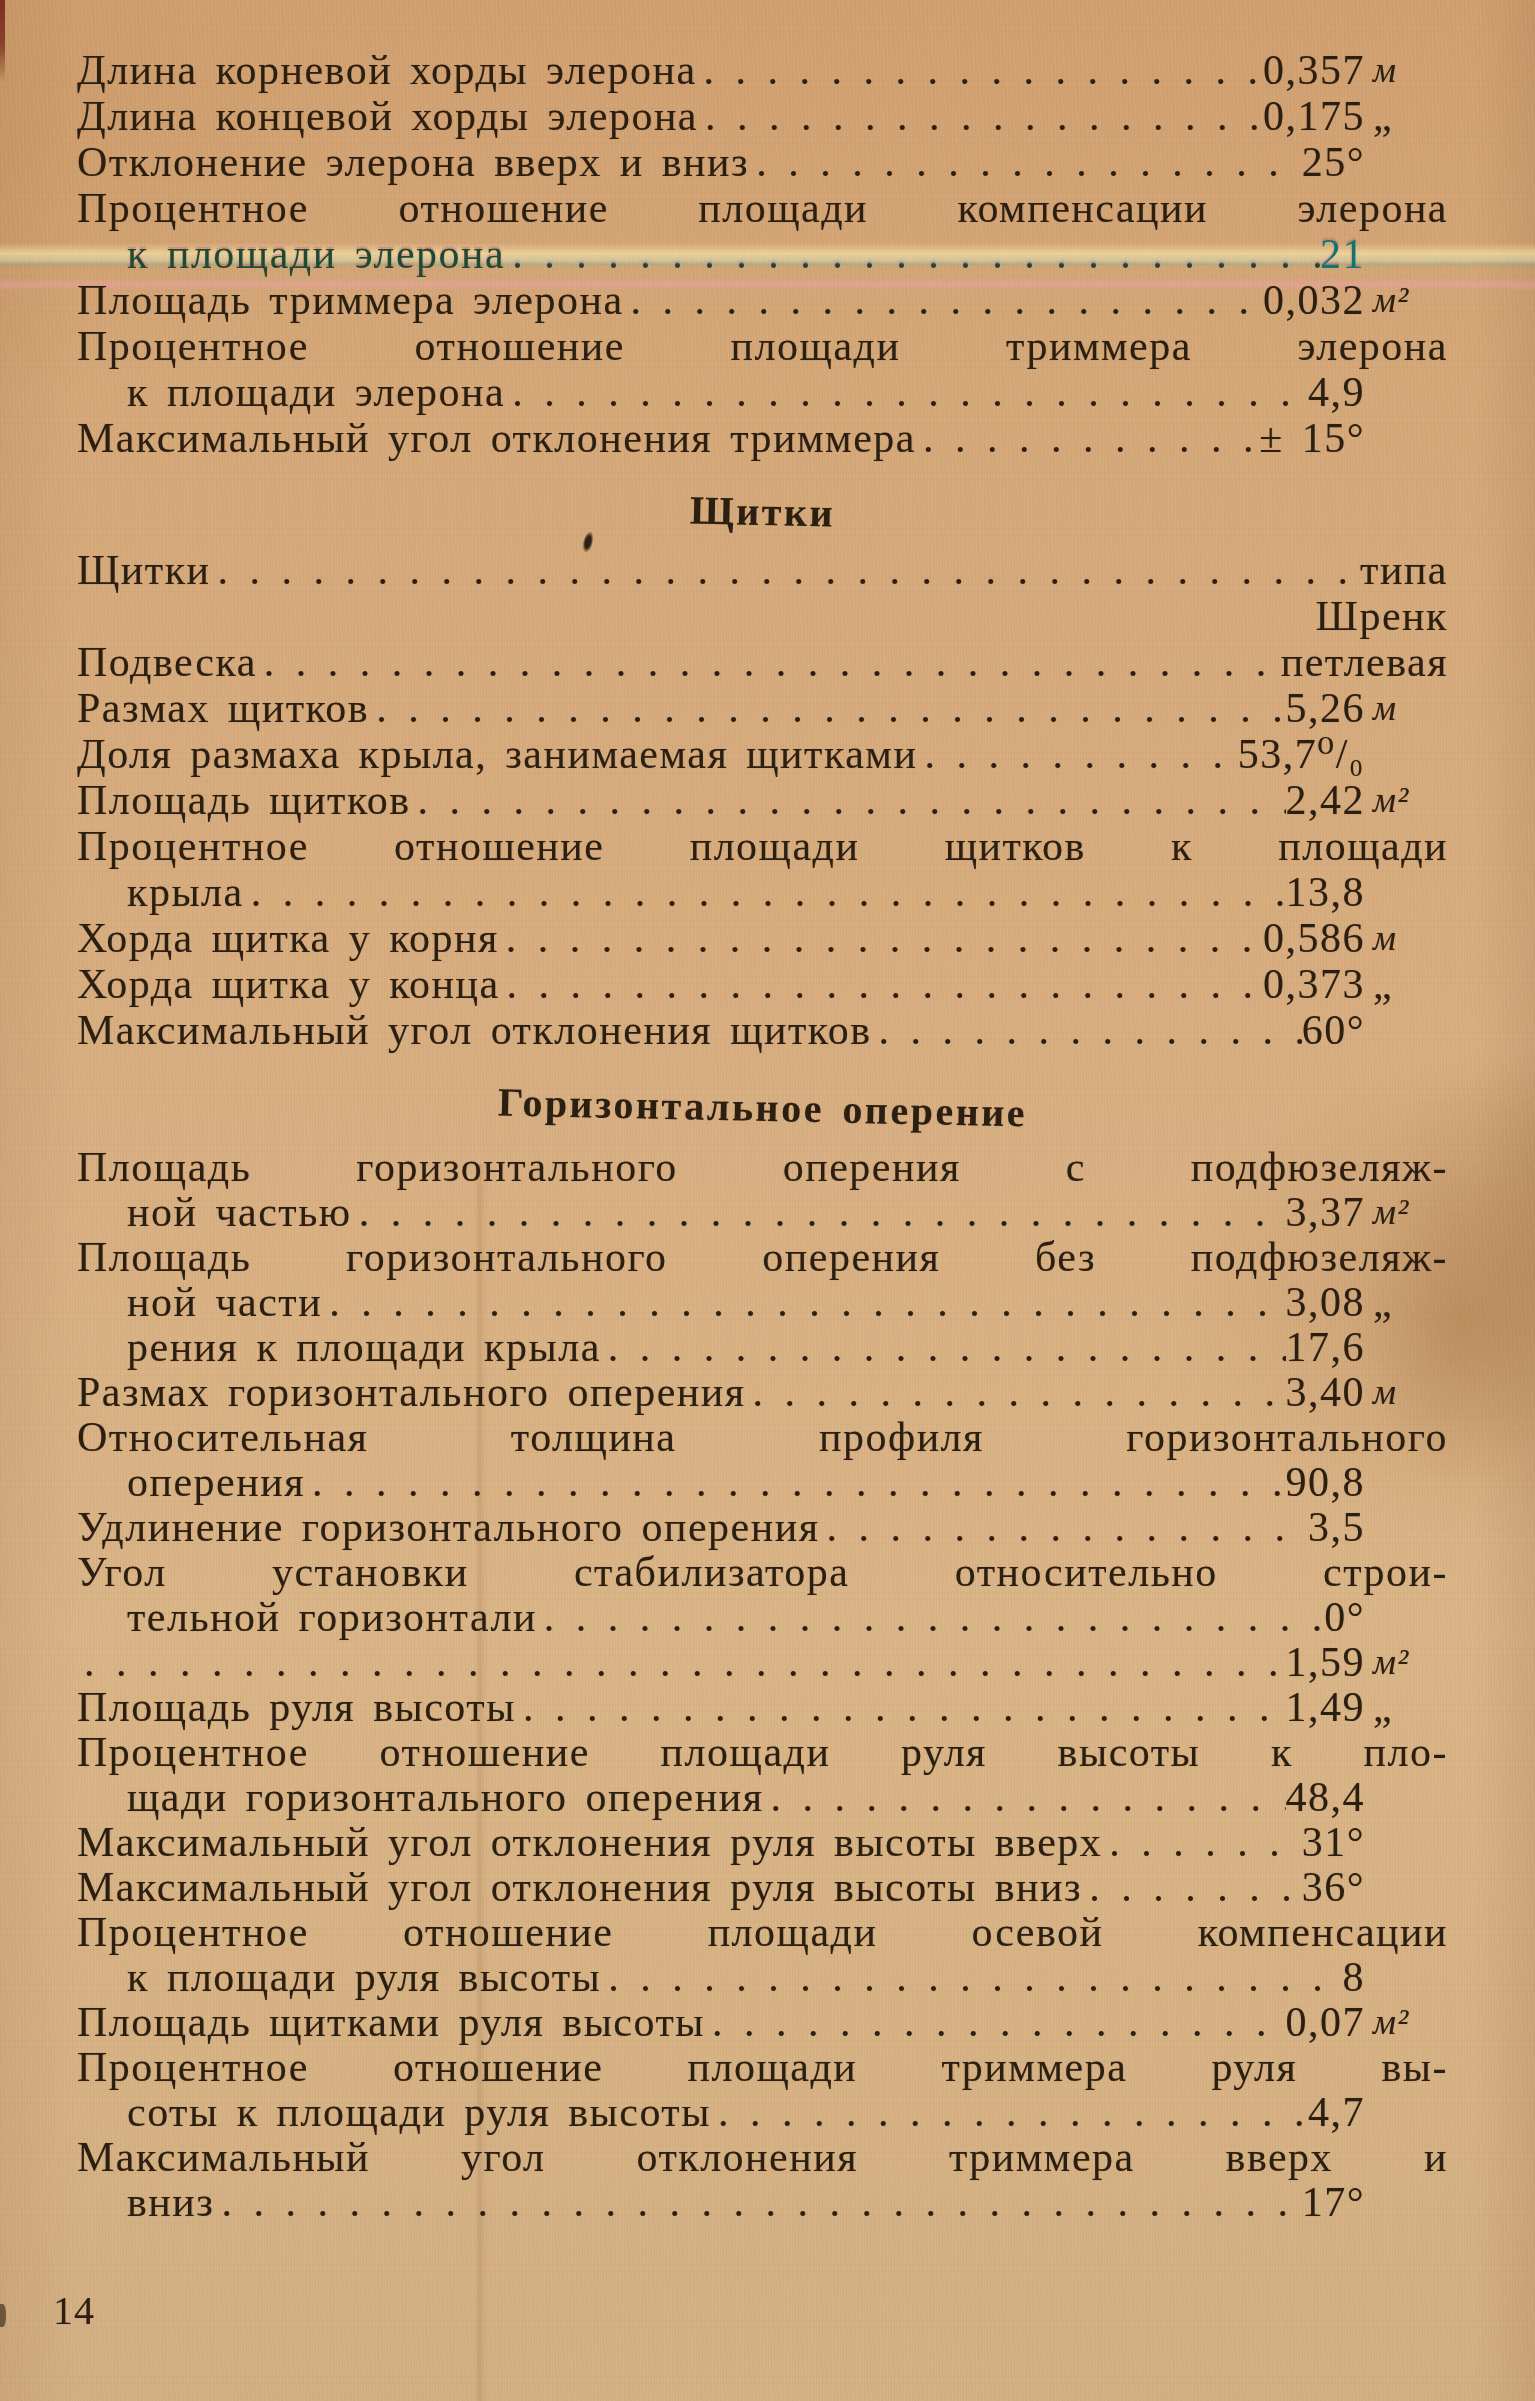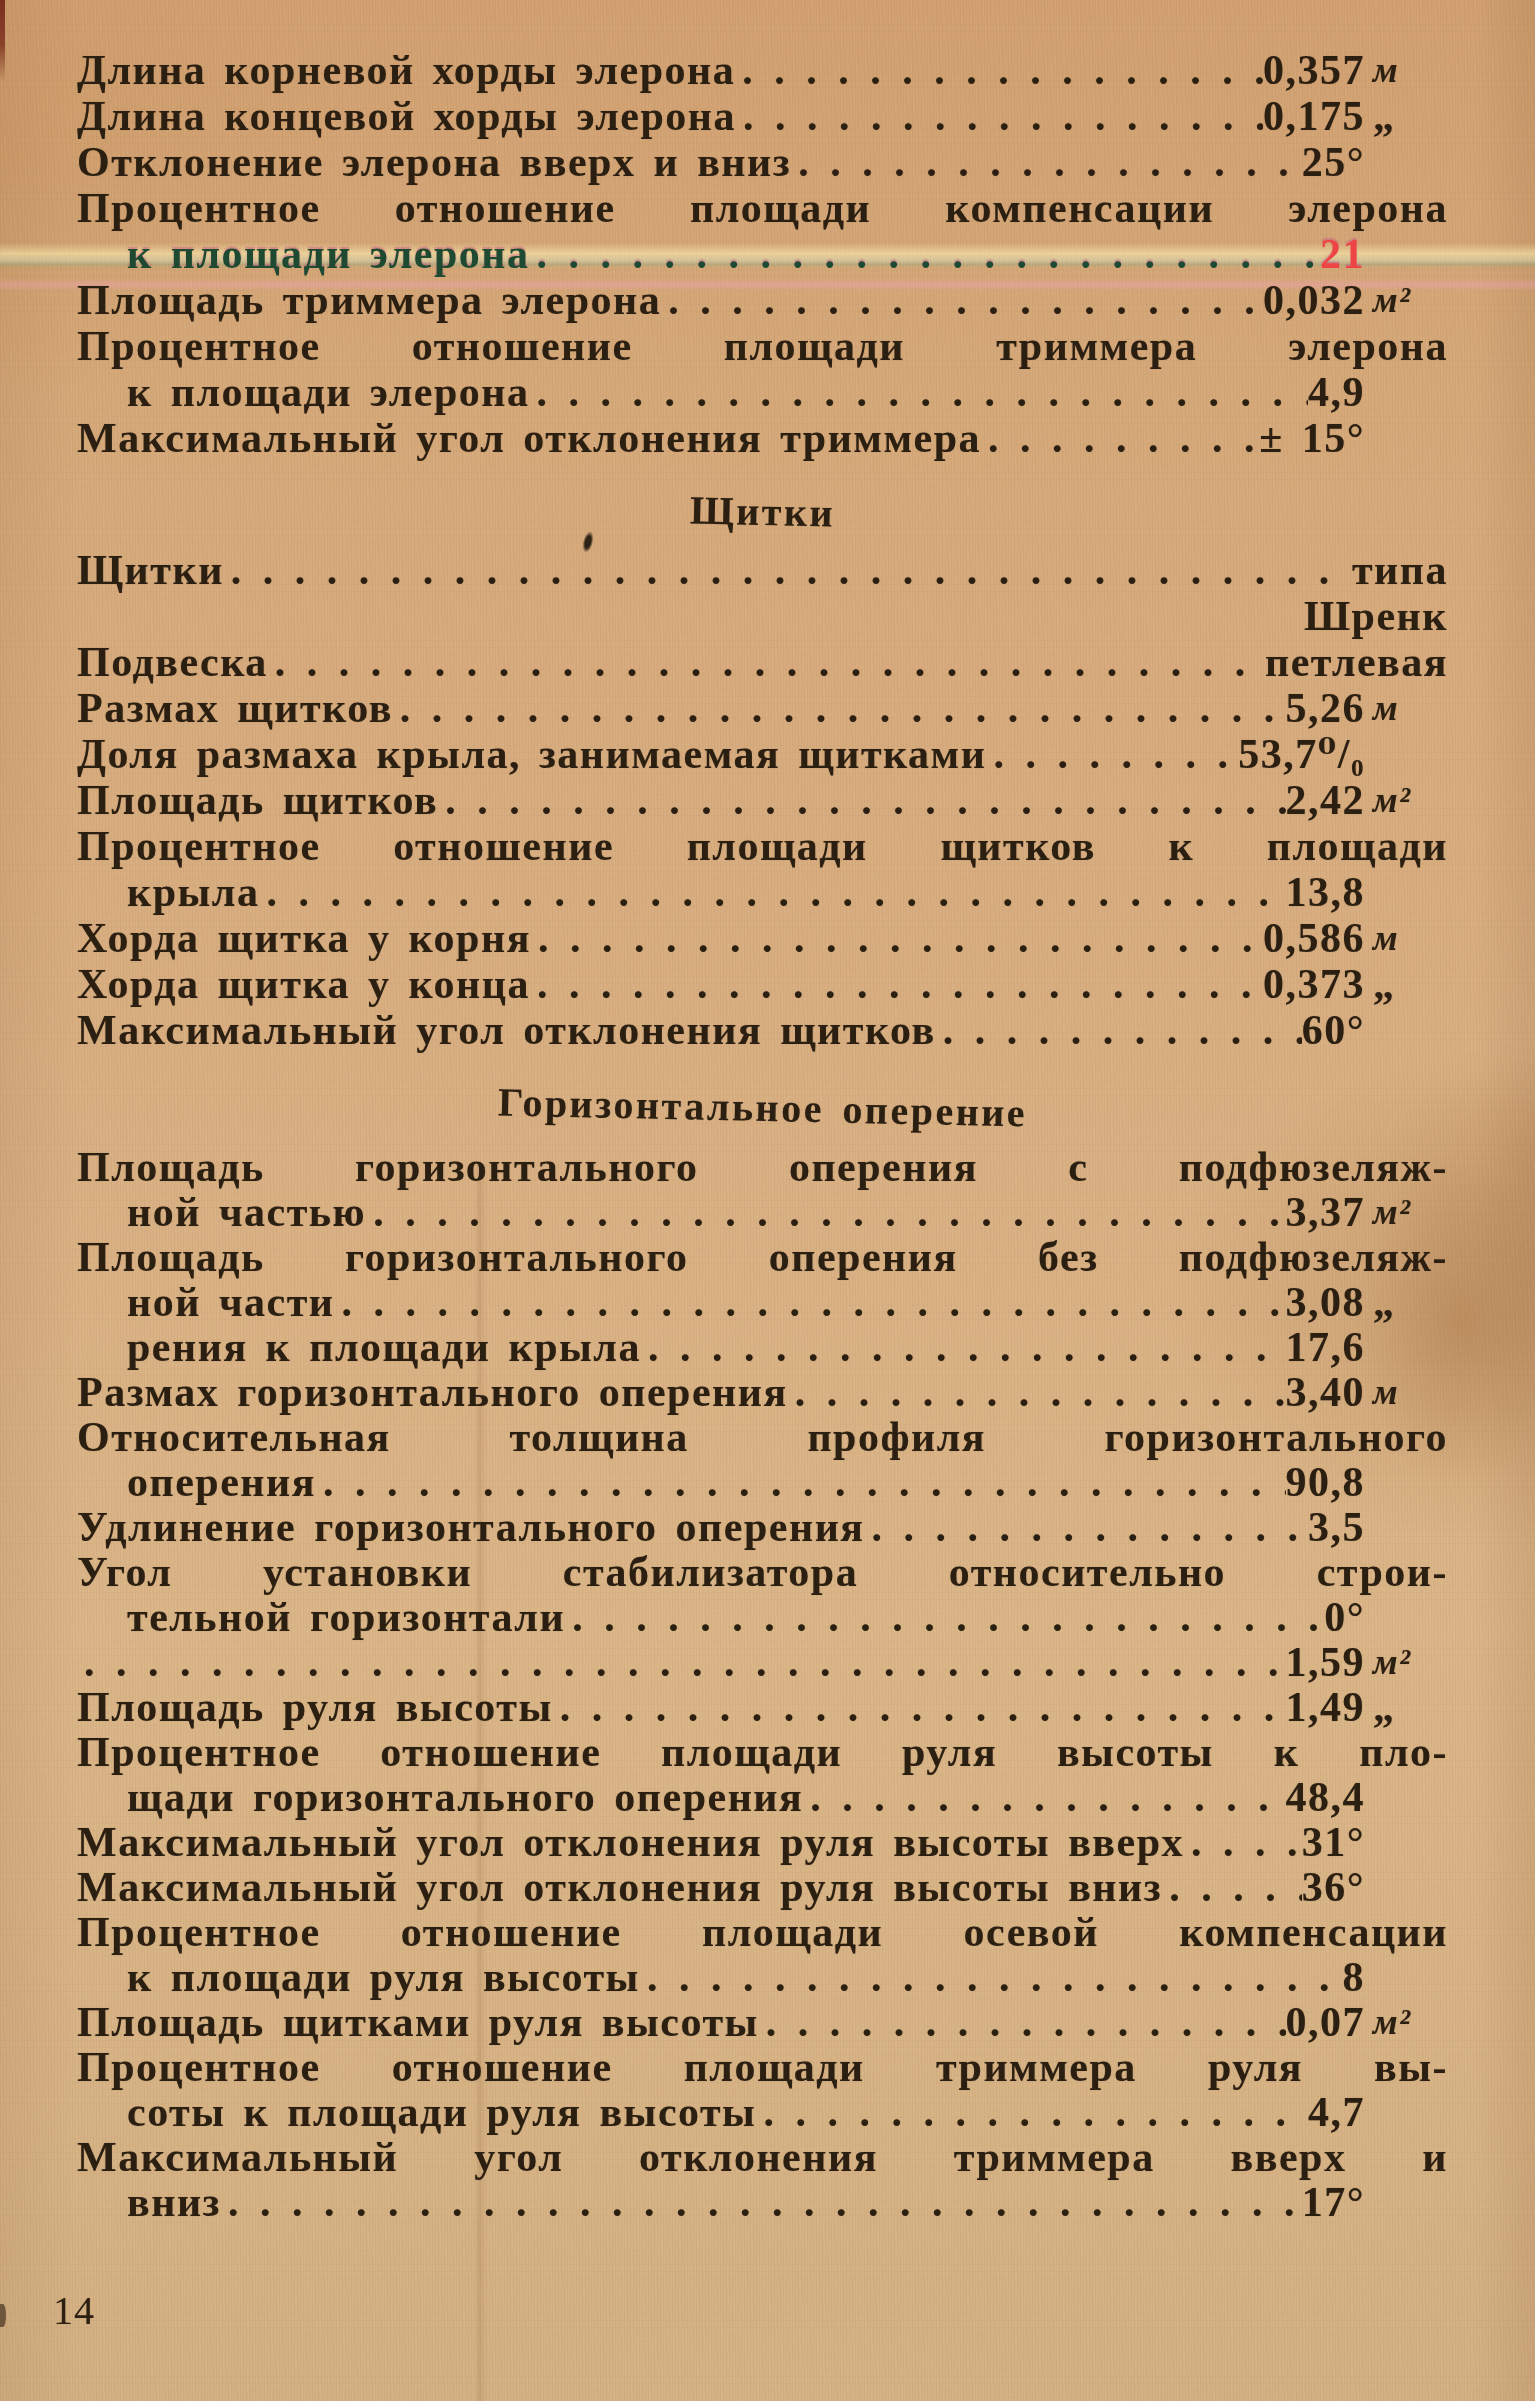--- a/index.html
+++ b/index.html
@@ -20,42 +20,42 @@
     background:
       repeating-linear-gradient(90deg, rgba(123,84,46,0.05) 0 1px, rgba(0,0,0,0) 1px 3px),
       repeating-linear-gradient(86deg, rgba(238,210,165,0.06) 0 1.5px, rgba(0,0,0,0) 1.5px 4.5px),
       repeating-linear-gradient(0deg, rgba(120,85,50,0.03) 0 0.5px, rgba(0,0,0,0) 0.5px 3.5px);
   }
   .content{
     position:absolute;left:77px;right:87px;top:47px;
     font-size:42px;letter-spacing:1.5px;word-spacing:6px;
     text-shadow:0 0 1px rgba(70,48,25,0.35);
   }
-  .row{display:flex;align-items:flex-start;height:46px;line-height:46px;font-weight:bold;}
+  .row{display:flex;align-items:flex-start;height:46px;line-height:46px;}
   .sec2 .row{height:45px;line-height:45px;}
   .row.indent{padding-left:50px;}
   .row .label{white-space:nowrap;}
   .row.full{display:block;text-align:justify;text-align-last:justify;}
   .row.valueonly{display:block;text-align:right;}
   .dots{flex:1 1 auto;overflow:hidden;white-space:nowrap;padding:0 7px;min-width:15px;}
   .dots::before{
     content:". . . . . . . . . . . . . . . . . . . . . . . . . . . . . . . . . . . . . . . . . . . . . . . . . .";
     word-spacing:8px;
   }
   .value{white-space:nowrap;}
   .unit{flex:0 0 75px;padding-left:8px;font-style:italic;font-size:36px;}
   .unit.q{font-style:normal;font-size:42px;}
   .heading{
     text-align:center;font-weight:700;font-size:40px;letter-spacing:2.5px;
     height:46px;line-height:46px;transform:rotate(1.2deg);
   }
   .sec1 .heading{margin-top:27.5px;margin-bottom:12.5px;}
   .sec2 .heading{margin-top:32px;margin-bottom:14px;}
   .row.artifact{color:#1d4a30;text-shadow:0 -2px 1.5px rgba(190,40,130,0.35);}
-  .row.artifact .value{color:#ef4444;}
+  .row.artifact .value{color:#0f766e;}
   .band{position:absolute;left:0;right:0;pointer-events:none;}
   .band.yellow{
     top:243px;height:25px;
     background:linear-gradient(180deg, rgba(255,240,170,0) 0%, rgba(255,244,180,0.55) 42%, rgba(205,255,225,0.30) 72%, rgba(0,190,170,0.12) 86%, rgba(255,240,170,0) 100%);
   }
   .band.pink{
     top:278px;height:13px;
     background:linear-gradient(180deg, rgba(255,150,200,0) 0%, rgba(255,160,205,0.30) 50%, rgba(255,150,200,0) 100%);
   }
   .ink-blot{

